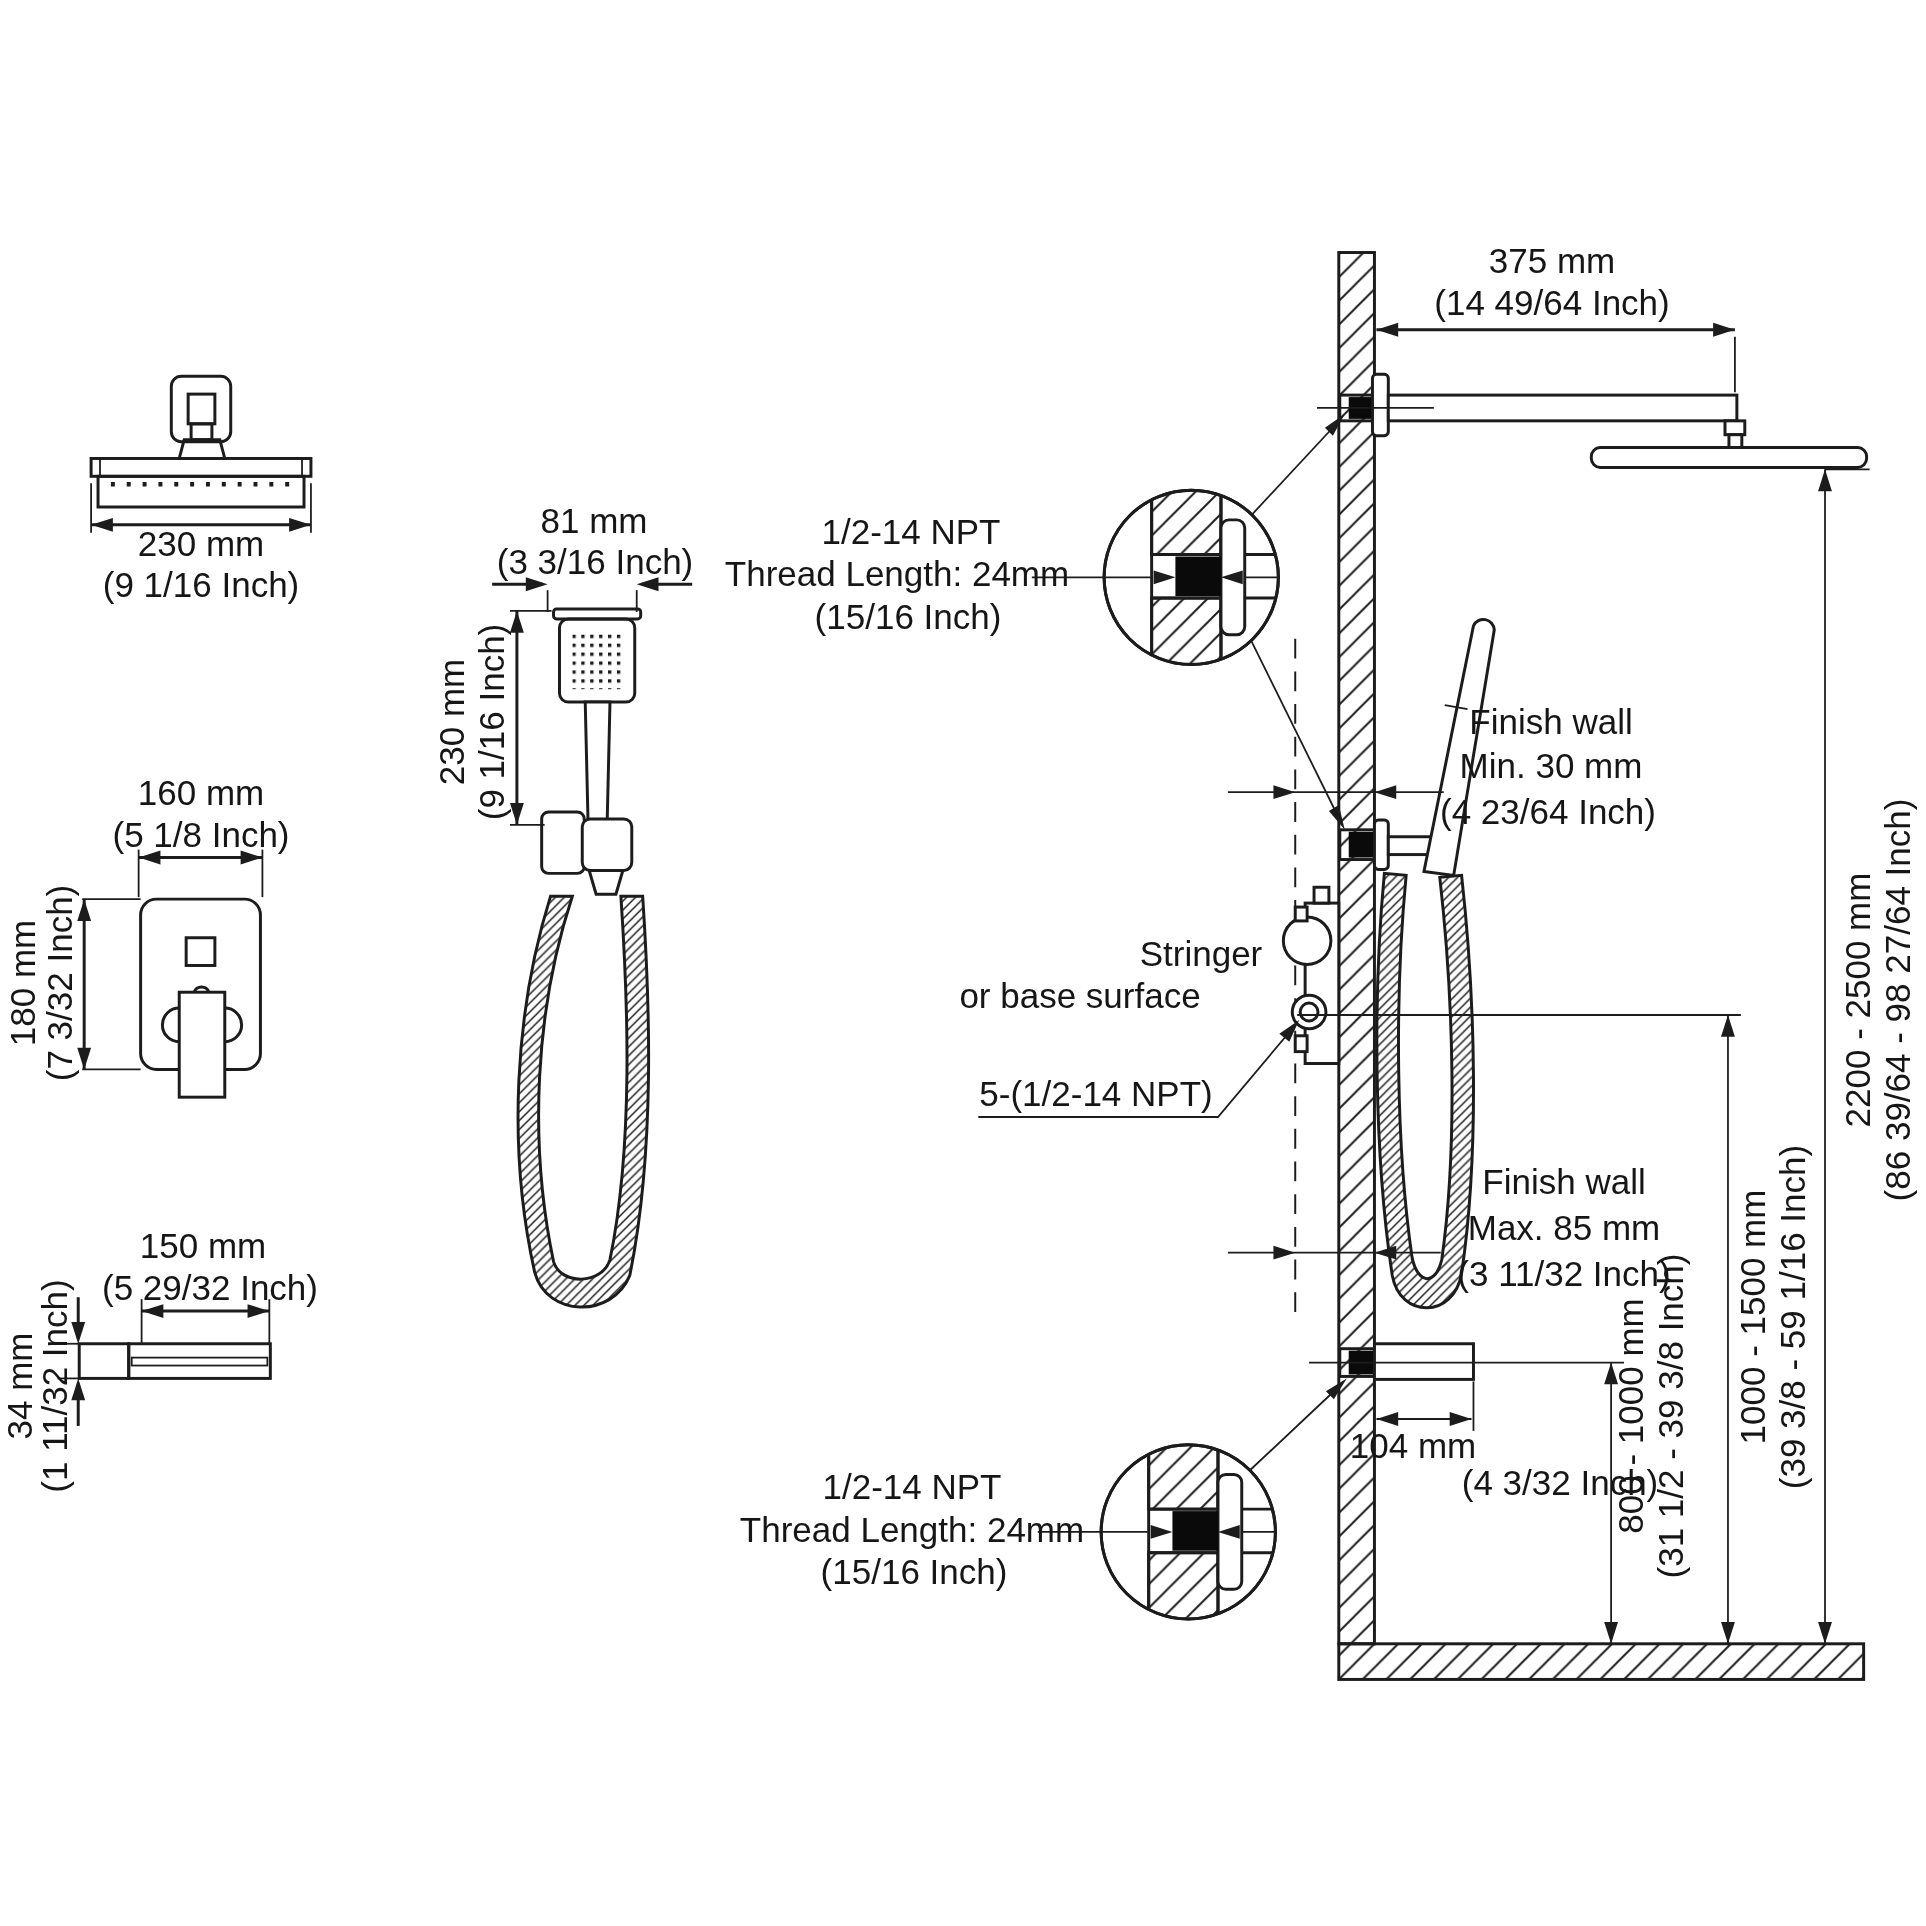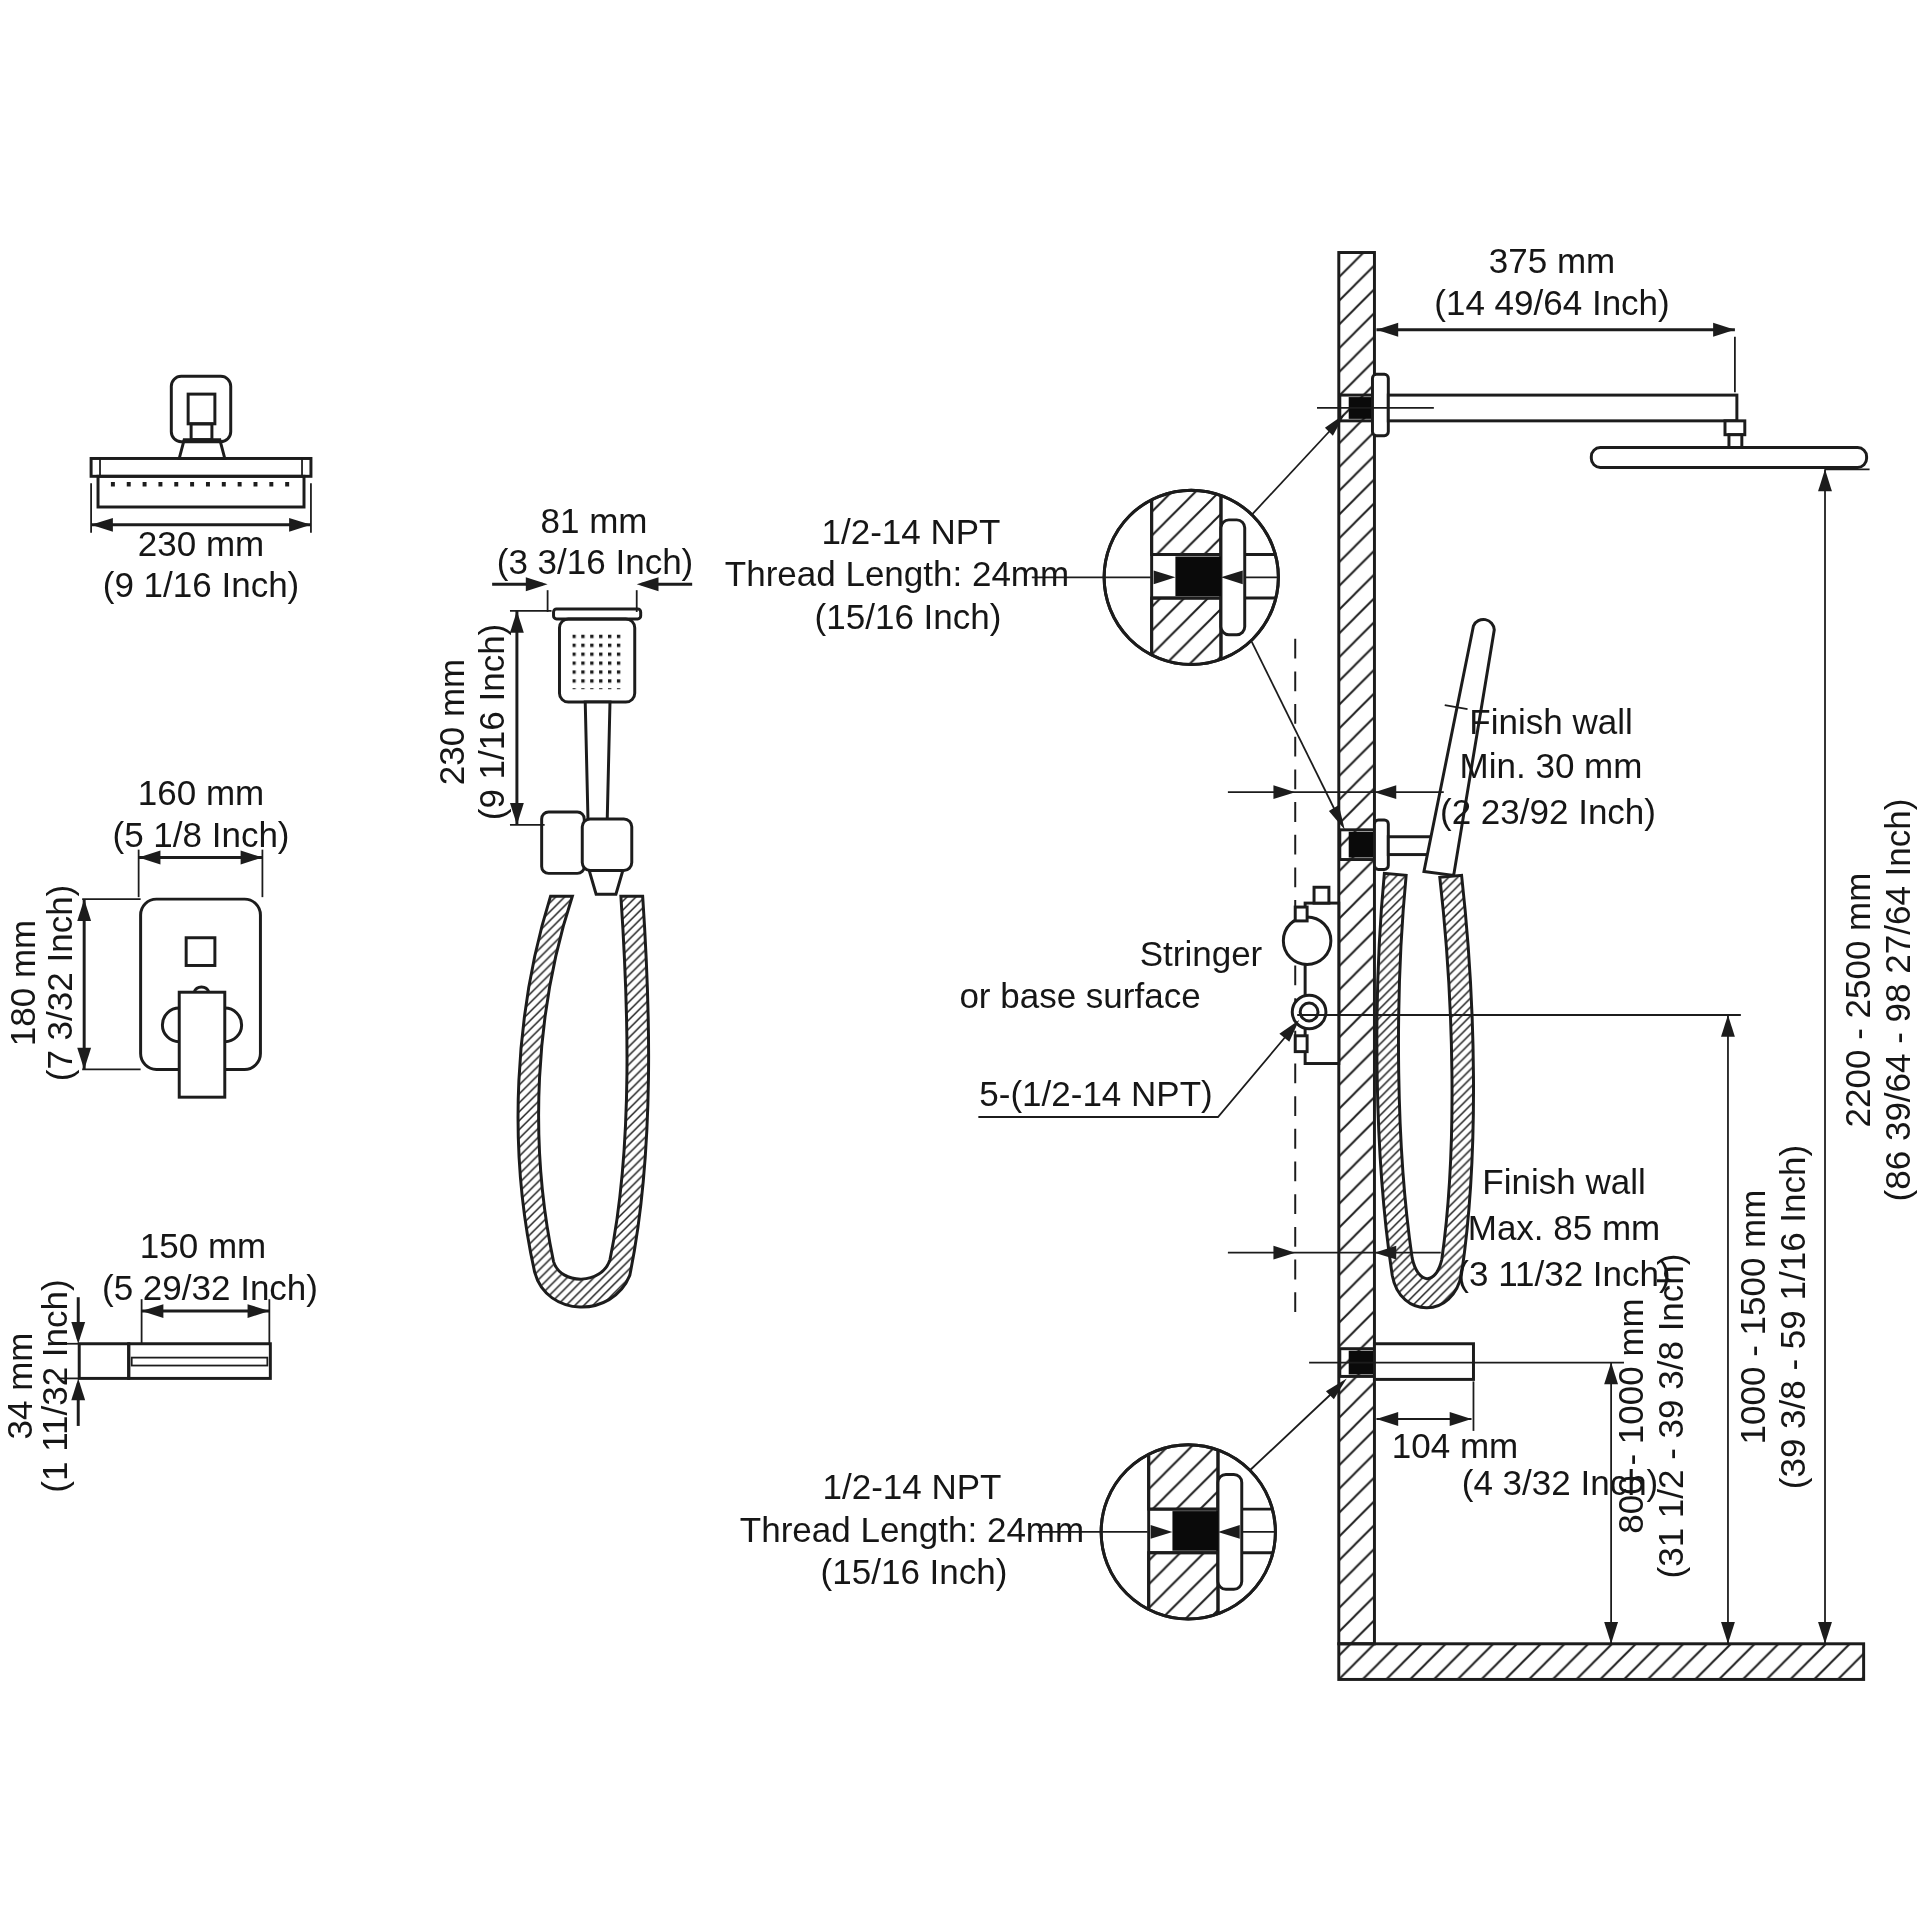--- a/index.html
+++ b/index.html
@@ -270,32 +270,32 @@
 
 <div class="lbl" style="left:1552px;top:261px">375 mm</div>
 <div class="lbl" style="left:1552px;top:303px">(14 49/64 Inch)</div>
 
 <div class="lbl" style="left:911px;top:532px">1/2-14 NPT</div>
 <div class="lbl" style="left:897px;top:574px">Thread Length: 24mm</div>
 <div class="lbl" style="left:908px;top:617px">(15/16 Inch)</div>
 
 <div class="lbl" style="left:1551px;top:722px">Finish wall</div>
 <div class="lbl" style="left:1551px;top:766px">Min. 30 mm</div>
-<div class="lbl" style="left:1548px;top:812px">(2 23/92 Inch)</div>
+<div class="lbl" style="left:1548px;top:812px">(4 23/64 Inch)</div>
 
 <div class="lbl" style="left:1201px;top:954px">Stringer</div>
 <div class="lbl" style="left:1080px;top:996px">or base surface</div>
 
 <div class="lbl" style="left:1096px;top:1094px">5-(1/2-14 NPT)</div>
 
 <div class="lbl" style="left:1564px;top:1182px">Finish wall</div>
 <div class="lbl" style="left:1564px;top:1228px">Max. 85 mm</div>
 <div class="lbl" style="left:1564px;top:1274px">(3 11/32 Inch)</div>
 
-<div class="lbl" style="left:1455px;top:1446px">104 mm</div>
+<div class="lbl" style="left:1413px;top:1446px">104 mm</div>
 <div class="lbl" style="left:1560px;top:1483px">(4 3/32 Inch)</div>
 
 <div class="lbl" style="left:912px;top:1487px">1/2-14 NPT</div>
 <div class="lbl" style="left:912px;top:1530px">Thread Length: 24mm</div>
 <div class="lbl" style="left:914px;top:1572px">(15/16 Inch)</div>
 
 <div class="lbl rot" style="left:1631px;top:1416px">800 - 1000 mm</div>
 <div class="lbl rot" style="left:1671px;top:1416px">(31 1/2 - 39 3/8 Inch)</div>
 
 <div class="lbl rot" style="left:1753px;top:1317px">1000 - 1500 mm</div>

